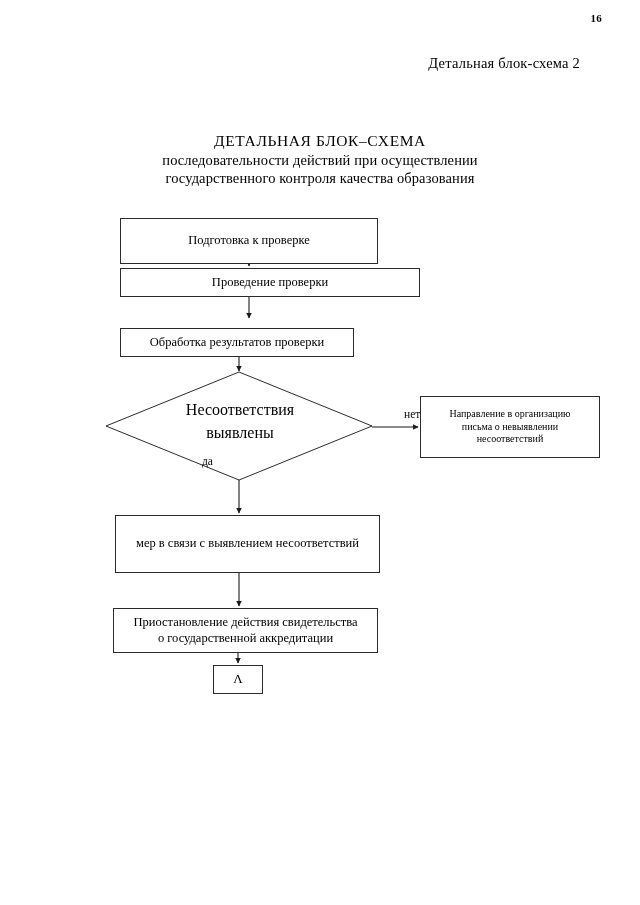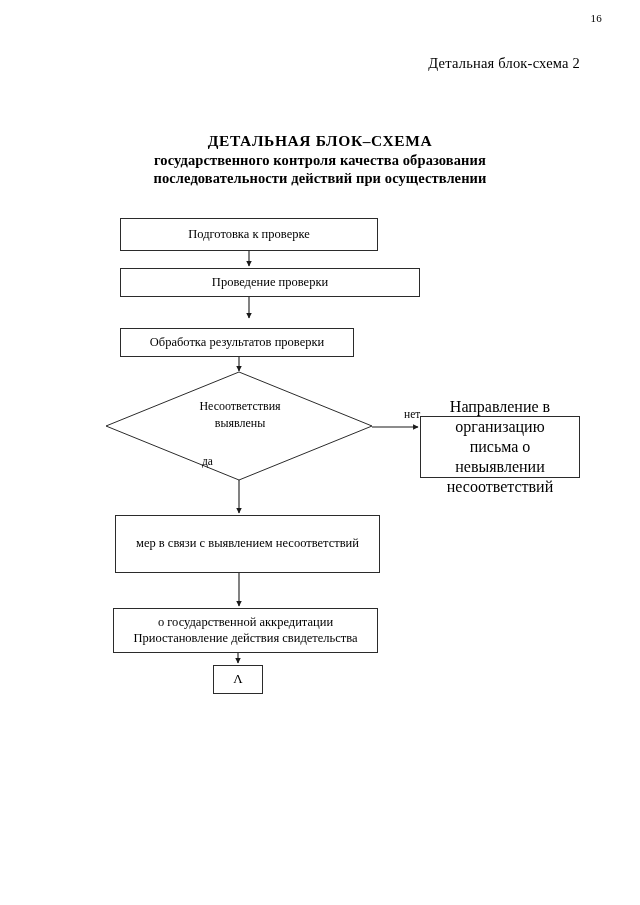--- a/index.html
+++ b/index.html
@@ -24,39 +24,39 @@
   }
 
   
   .page-number {
     position: absolute;
     left: 0; top: 12px;
     width: 602px;
     text-align: right;
     font-size: 11px;
     letter-spacing: 0.2px;
+    font-weight: bold;
   }
   .doc-header {
     position: absolute;
     left: 0; top: 55px;
     width: 580px;
     text-align: right;
     font-size: 14.5px;
     letter-spacing: 0.2px;
   }
 
   
   .title-block {
     position: absolute;
     left: 60px;
     top: 131px;
     width: 520px;
     text-align: center;
     line-height: 1.28;
-    font-weight: bold;
   }
   .title-main {
     font-size: 15.5px;
     letter-spacing: 0.6px;
     white-space: nowrap;
   }
   .title-sub {
     font-size: 14.5px;
     letter-spacing: 0.1px;
     white-space: nowrap;
@@ -86,58 +86,58 @@
     align-items: center;
     justify-content: center;
     text-align: center;
     line-height: 1.26;
     font-size: 12.5px;
     padding: 2px 6px;
   }
   .node .txt { display: block; }
 
   
-  #box-prep      { left: 120px; top: 218px; width: 258px; height: 33px; text-align: right; }
+  #box-prep      { left: 120px; top: 218px; width: 258px; height: 46px; text-align: right; }
   #box-inspect   { left: 120px; top: 268px; width: 300px; height: 29px; }
   #box-process   { left: 120px; top: 328px; width: 234px; height: 29px; }
   #box-measures  { left: 115px; top: 515px; width: 265px; height: 58px; }
   #box-suspend   { left: 113px; top: 608px; width: 265px; height: 45px; }
   #box-end       { left: 213px; top: 665px; width: 50px;  height: 29px; font-size: 13px; }
-  #box-letter    { left: 420px; top: 396px; width: 160px; height: 62px; font-size: 16px; margin-top: 20px; }
+  #box-letter    { left: 420px; top: 396px; width: 180px; height: 62px; font-size: 10px; }
 
   
   .diamond-label {
     position: absolute;
     left: 140px;
     top: 398px;
     width: 200px;
     text-align: center;
-    font-size: 12px;
+    font-size: 16px;
     line-height: 1.45;
   }
 
   .edge-label {
     position: absolute;
     font-size: 11.5px;
   }
   #label-no  { left: 404px; top: 408px; }
   #label-yes { left: 202px; top: 455px; }
 </style>
 </head>
 <body>
 
 <div class="page">
 
   <div class="page-number">16</div>
   <div class="doc-header">Детальная блок-схема 2</div>
 
   <div class="title-block">
     <div class="title-main">ДЕТАЛЬНАЯ БЛОК–СХЕМА</div>
+    <div class="title-sub">последовательности действий при осуществлении</div>
     <div class="title-sub">государственного контроля качества образования</div>
-    <div class="title-sub">последовательности действий при осуществлении</div>
   </div>
 
   <div class="flow">
 
     <svg viewBox="0 0 640 905" xmlns="http://www.w3.org/2000/svg">
       <defs>
         <marker id="arrow" viewBox="0 0 10 10" refX="9" refY="5" markerWidth="5" markerHeight="5" orient="auto-start-reverse">
           <path d="M 0 0 L 10 5 L 0 10 z" fill="#1a1a1a"></path>
         </marker>
       </defs>
@@ -185,22 +185,22 @@
     </div>
 
     <div class="node" id="box-measures">
       <span>
         <span class="txt">мер в связи с выявлением несоответствий</span>
       </span>
     </div>
 
     <div class="node" id="box-suspend">
       <span>
+        <span class="txt">Приостановление действия свидетельства</span>
         <span class="txt">о государственной аккредитации</span>
-        <span class="txt">Приостановление действия свидетельства</span>
       </span>
     </div>
 
     <div class="node" id="box-end">
       <span class="txt">Λ</span>
     </div>
 
     <div class="edge-label" id="label-no">нет</div>
     <div class="edge-label" id="label-yes">да</div>
 

